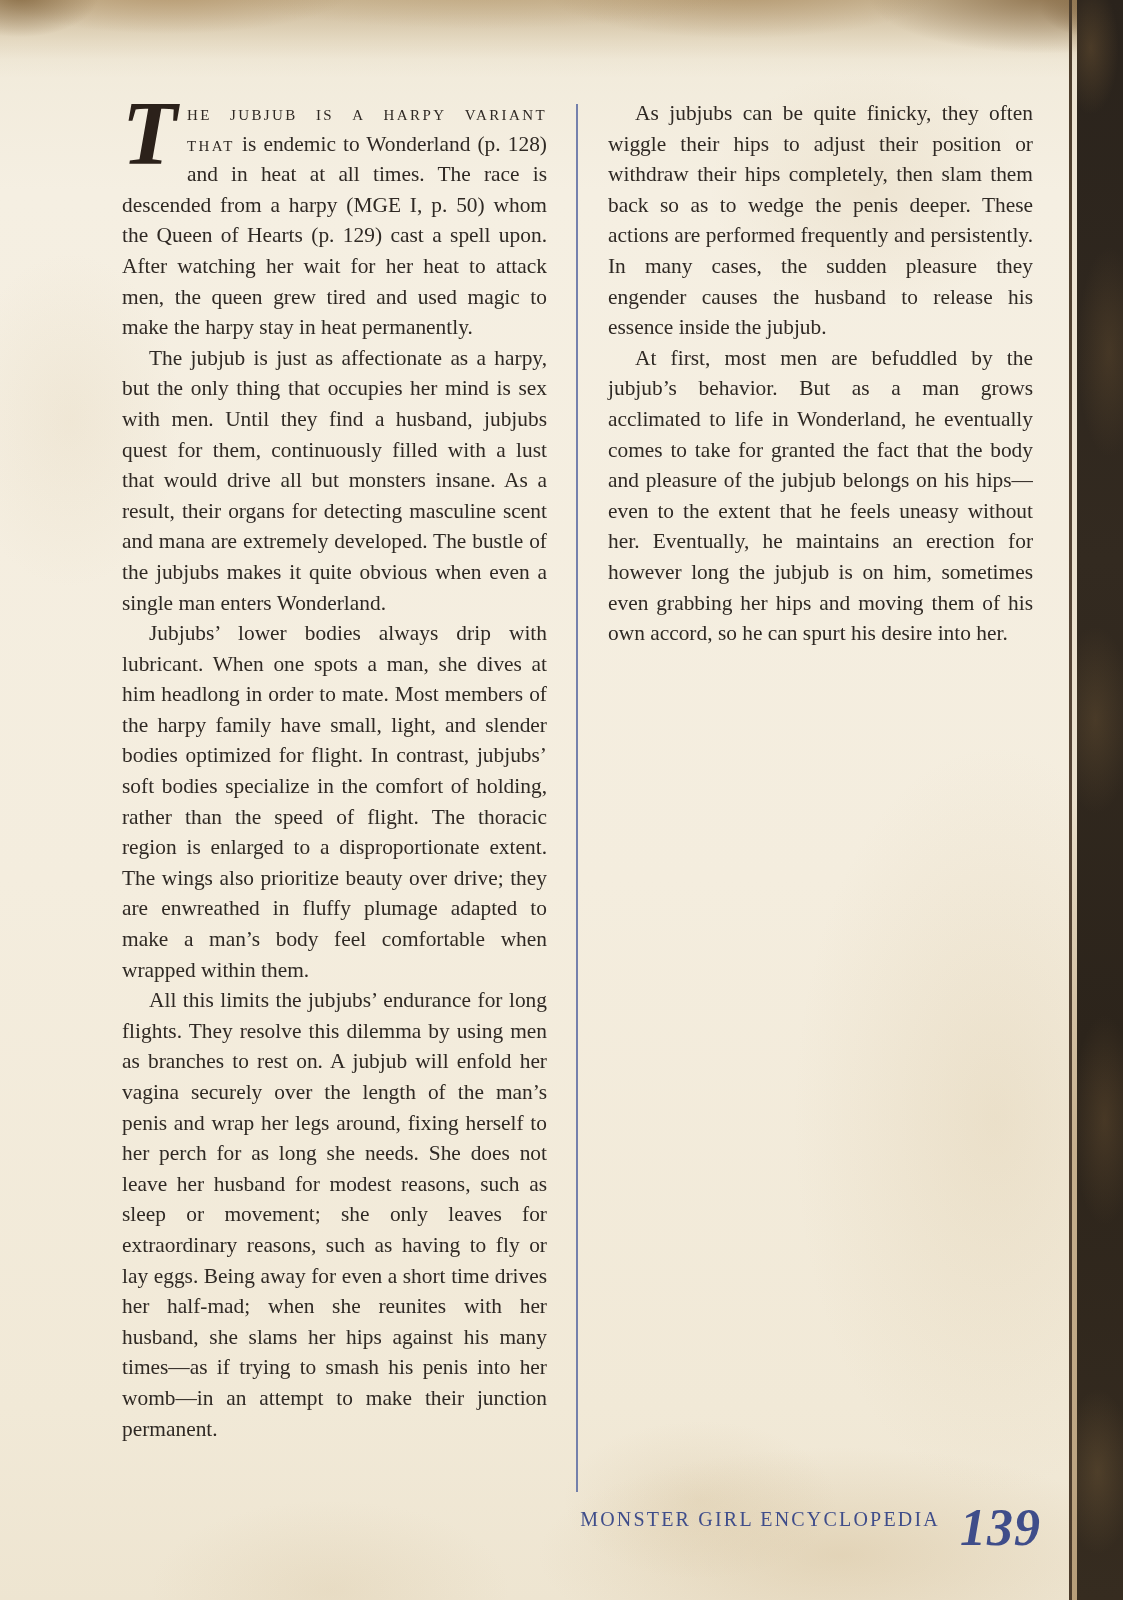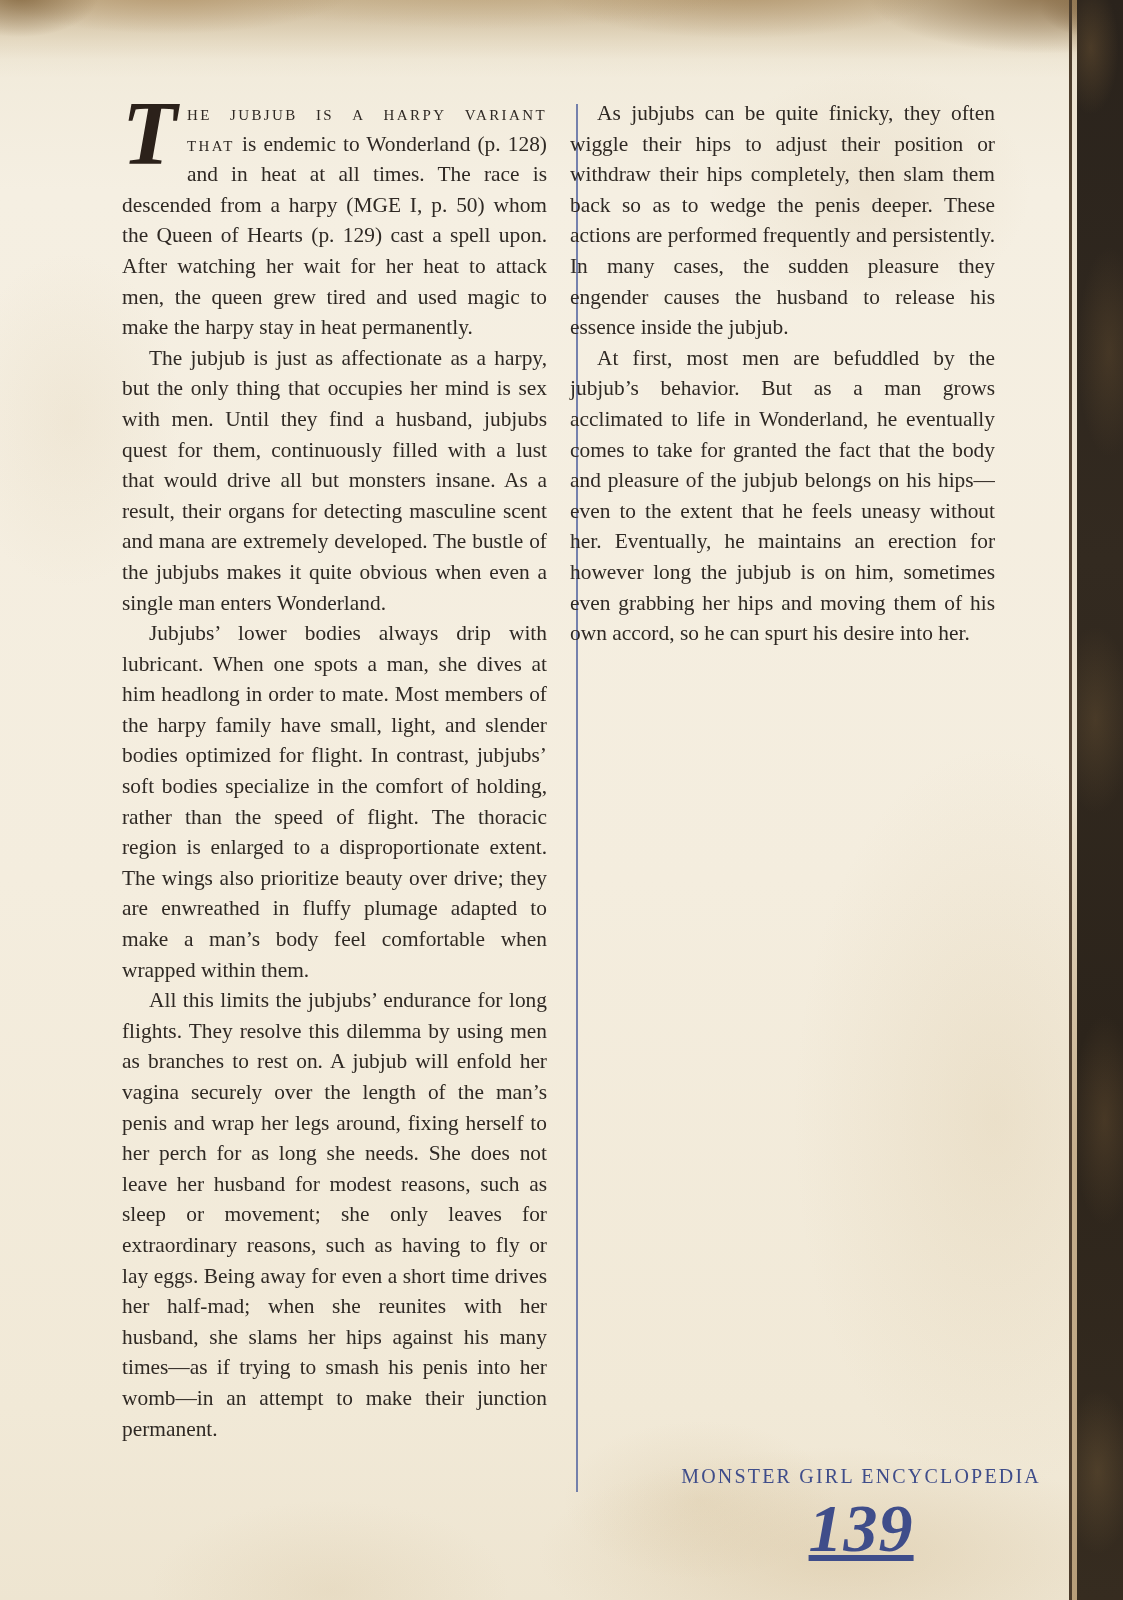--- a/index.html
+++ b/index.html
@@ -50,21 +50,21 @@
     position:absolute;top:0;bottom:0;right:51px;width:3px;pointer-events:none;
     background:linear-gradient(180deg,#4c3d2c,#554435 40%,#4a3a2a);
   }
   
   .col{
     position:absolute;top:98px;width:425px;
     font-size:21.4px;line-height:30.6px;color:#2f2924;
     text-align:justify;
   }
   .col-left{left:122px;}
-  .col-right{left:570px;}
+  .col-right{left:608px;}
   .col p{margin:0;text-indent:27px;}
   .col p.opening{text-indent:0;}
   .divider{
     position:absolute;left:576px;top:104px;height:1388px;width:2px;
     background:#5e6da3;opacity:.85;pointer-events:none;
   }
   .drop-cap{
     float:left;
     font-style:italic;font-weight:600;
     font-size:90px;line-height:64px;
@@ -73,32 +73,31 @@
   }
   .lead-sc{
     font-variant:small-caps;
     text-transform:lowercase;
     letter-spacing:2.4px;
     font-size:22px;
   }
   
   .footer{
     position:absolute;right:82px;bottom:52px;
-    display:flex;align-items:center;gap:20px;
+    display:flex;align-items:flex-start;gap:20px;
     color:#3f4d8a;
-    flex-direction:column;
   }
   .footer .title{
     font-size:20px;letter-spacing:2.2px;
     text-transform:uppercase;
     font-variant:small-caps;
   }
   .footer .pagenum{
-    font-size:68px;font-style:italic;font-weight:600;
-    letter-spacing:1px;line-height:40px;text-decoration:underline;
+    font-size:52px;font-style:italic;font-weight:600;
+    letter-spacing:1px;line-height:40px;
   }
 </style>
 </head>
 <body>
 
 <div class="page">
 
   <div class="top-stain"></div>
   <div class="stain-mid"></div>
   <div class="edge-line"></div>

